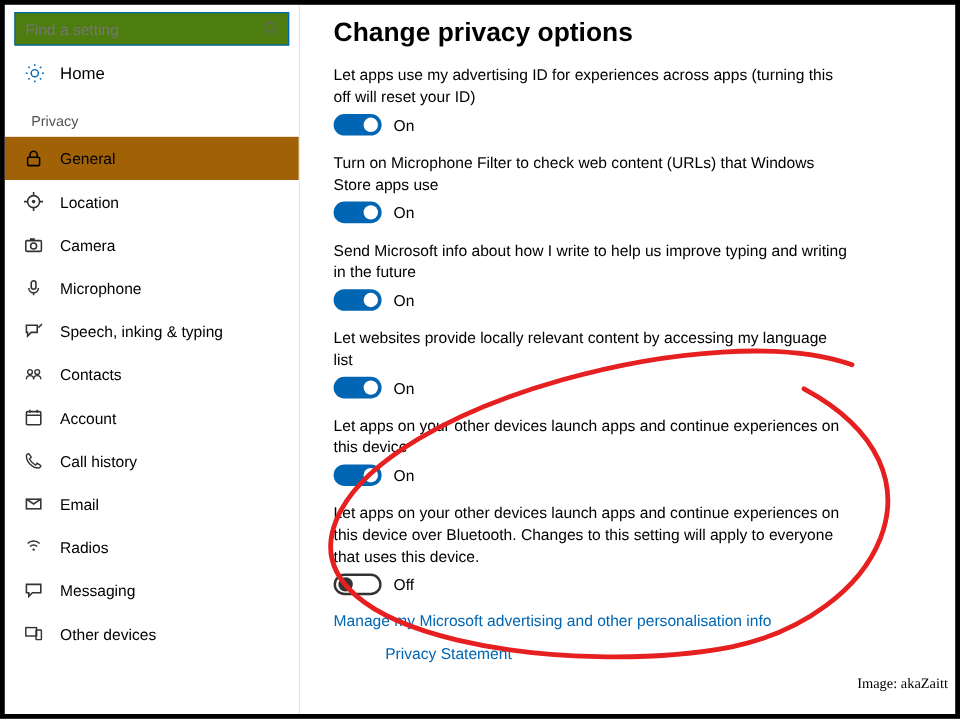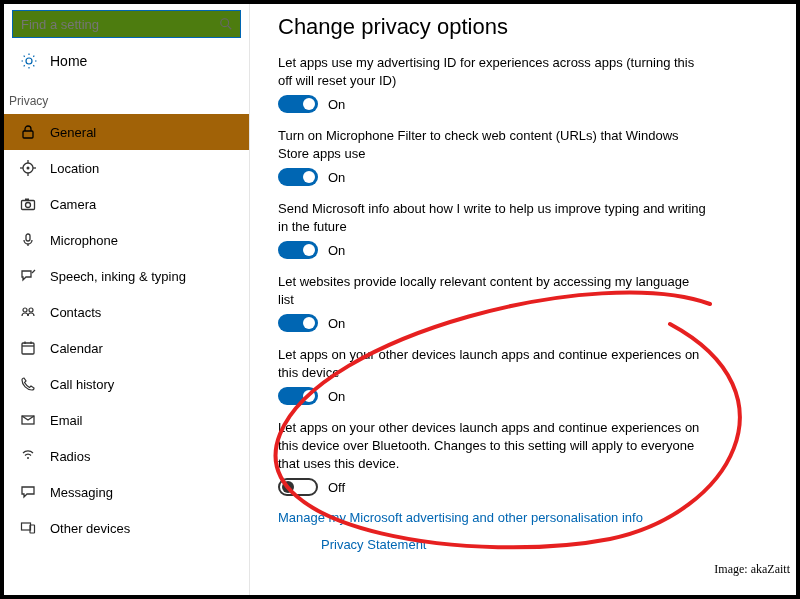--- a/index.html
+++ b/index.html
@@ -45,38 +45,38 @@
     width: 14px; height: 14px; color: #666;
   }
   .home-row {
     display: flex; align-items: center;
     padding: 10px 14px 10px 16px;
     gap: 12px;
   }
   .home-row .icon { width: 18px; height: 18px; color: #0066b3; }
   .home-row .lbl { font-size: 14px; }
   .section-title {
-    padding: 14px 16px 6px 5px;
+    padding: 14px 16px 6px 22px;
     font-size: 12px;
     color: #555;
   }
   .nav { display: flex; flex-direction: column; }
   .nav-item {
     display: flex; align-items: center;
     gap: 14px;
     padding: 10px 16px;
     cursor: default;
   }
   .nav-item .icon { width: 16px; height: 16px; color: #333; flex: 0 0 16px; }
   .nav-item.selected { background: #a16207; color: #000; }
   .nav-item.selected .icon { color: #000; }
   .nav-item .lbl { font-size: 13px; }
 
   h1.page-title {
-    font-weight: 400;
+    font-weight: 700;
     font-size: 22px;
     margin: 2px 0 14px 0;
   }
   .setting { margin-bottom: 14px; max-width: 430px; }
   .setting .desc { font-size: 13px; line-height: 1.35; margin-bottom: 6px; }
   .toggle-row { display: flex; align-items: center; gap: 10px; }
   .toggle {
     width: 40px; height: 18px; border-radius: 10px;
     position: relative;
   }
@@ -194,21 +194,21 @@
       </div>
       <div class="nav-item">
         <span class="icon">
             <svg viewBox="0 0 16 16" width="16" height="16">
               <rect x="2" y="3" width="12" height="11" rx="1" fill="none" stroke="currentColor" stroke-width="1.3"></rect>
               <line x1="2" y1="6" x2="14" y2="6" stroke="currentColor" stroke-width="1.3"></line>
               <line x1="5" y1="1.5" x2="5" y2="4" stroke="currentColor" stroke-width="1.3"></line>
               <line x1="11" y1="1.5" x2="11" y2="4" stroke="currentColor" stroke-width="1.3"></line>
             </svg>
           </span>
-        <span class="lbl">Calendar</span>
+        <span class="lbl">Account</span>
       </div>
       <div class="nav-item">
         <span class="icon">
             <svg viewBox="0 0 16 16" width="16" height="16">
               <path d="M4 2c-1 0-2 1-2 2 0 5 5 10 10 10 1 0 2-1 2-2l-3-2-1.5 1.5C7 10 6 9 4.5 6.5L6 5 4 2z" fill="none" stroke="currentColor" stroke-width="1.2"></path>
             </svg>
           </span>
         <span class="lbl">Call history</span>
       </div>
       <div class="nav-item">

